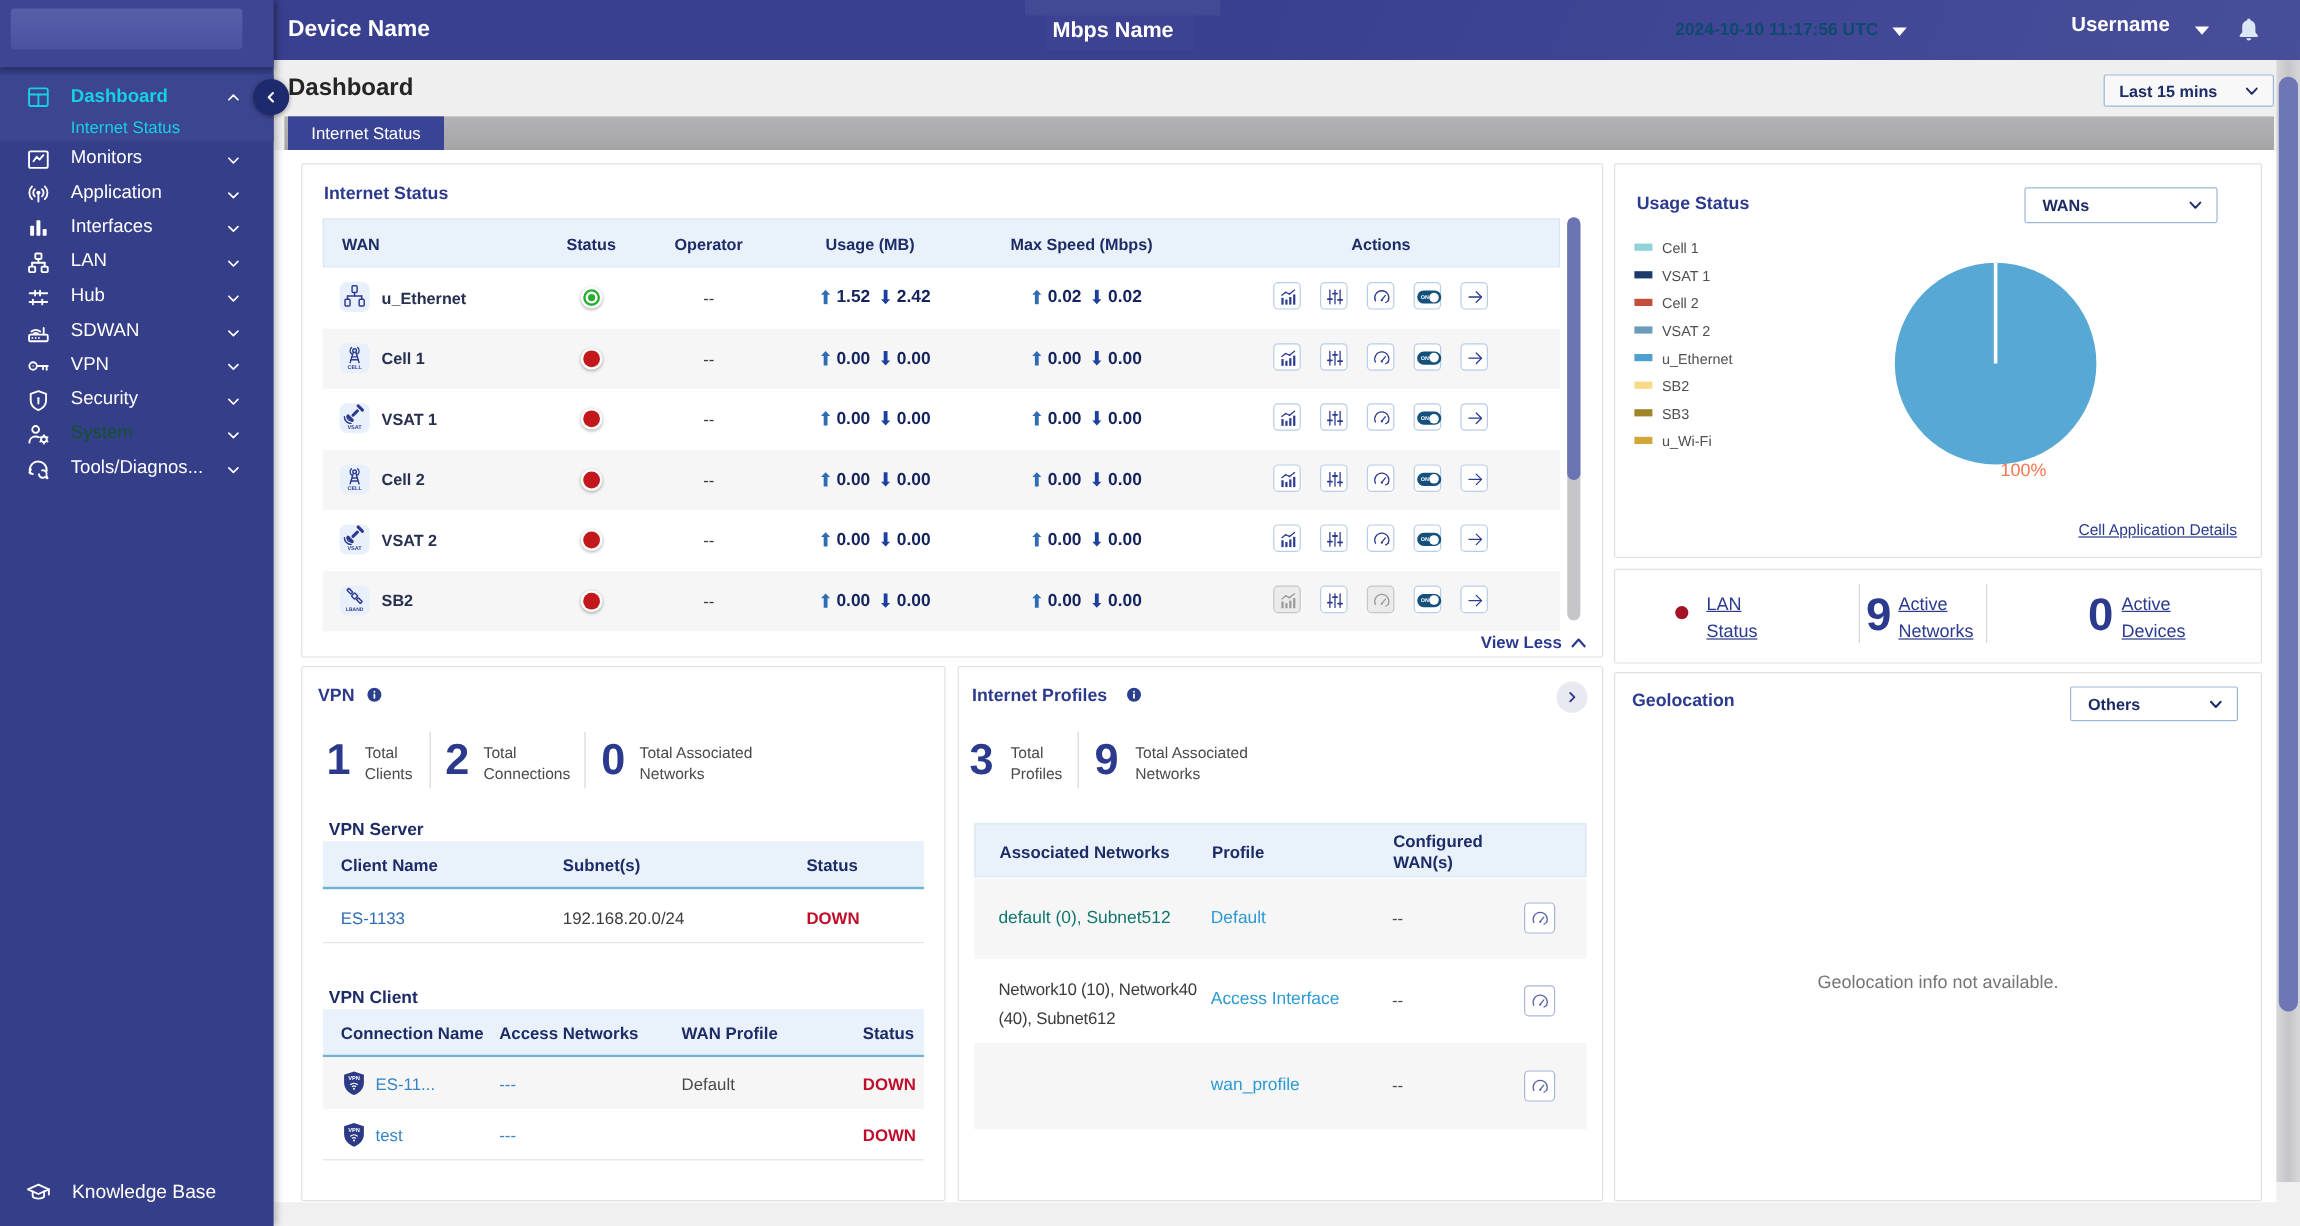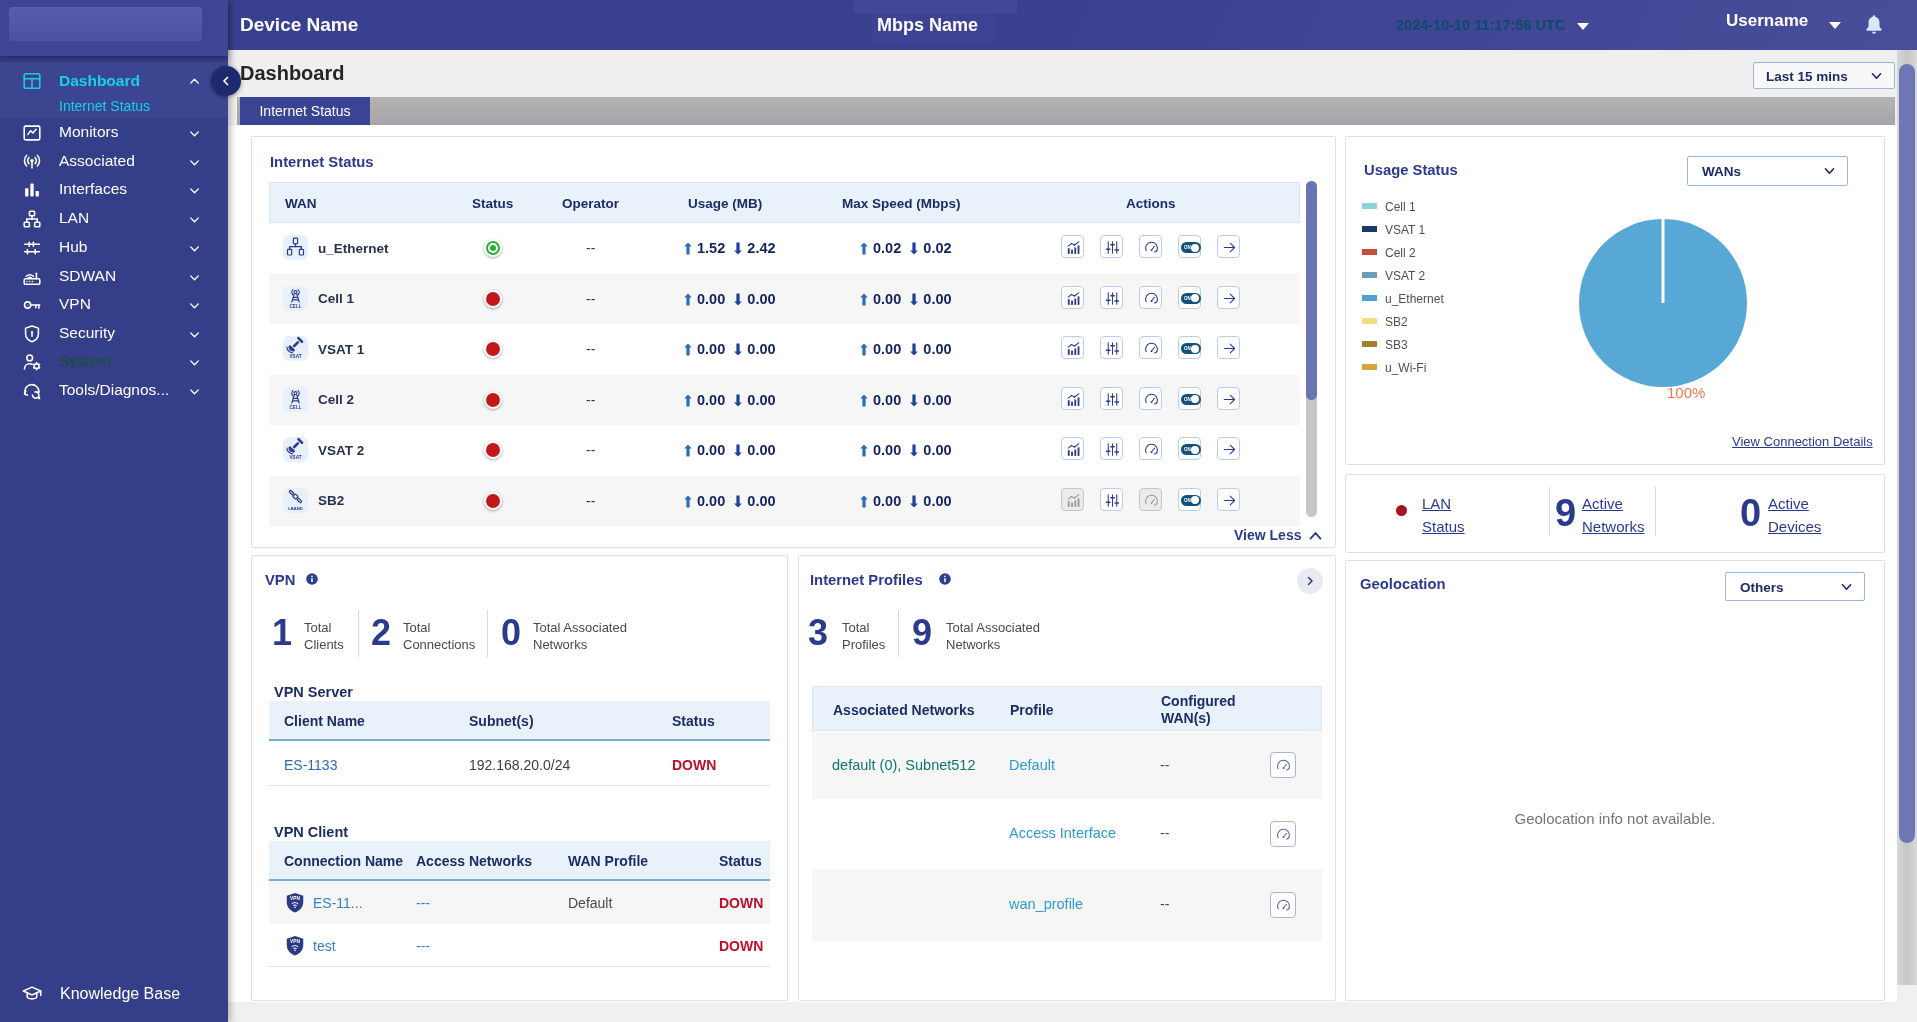--- a/index.html
+++ b/index.html
@@ -491,21 +491,21 @@
 <div class="abs" style="left:1362px;top:340.5px;width:15px;height:6px;background:#a08427"></div>
 <div class="abs" style="left:1385px;top:337.5px;font-size:12px;color:#4f4f4f">SB3</div>
 <div class="abs" style="left:1362px;top:363.5px;width:15px;height:6px;background:#d2a638"></div>
 <div class="abs" style="left:1385px;top:360.5px;font-size:12px;color:#4f4f4f">u_Wi-Fi</div>
 
 <svg class="abs" style="left:1577px;top:217px" width="172" height="172" viewBox="0 0 172 172">
     <circle cx="86" cy="86" r="84" fill="#57a8d5"></circle>
     <line x1="86" y1="2" x2="86" y2="86" stroke="#fff" stroke-width="3"></line>
   </svg>
 <div class="abs" style="left:1667px;top:384px;font-size:15px;color:#f4764f">100%</div>
-<div class="abs" style="left:1732px;top:434px;font-size:13px;color:#2b3a8d;text-decoration:underline">View Connection Details</div>
+<div class="abs" style="left:1732px;top:434px;font-size:13px;color:#2b3a8d;text-decoration:underline">Cell Application Details</div>
 
 <div class="card" style="left:1345px;top:474px;width:540px;height:79px"></div>
 <div class="abs" style="left:1396px;top:505px;width:11px;height:11px;border-radius:50%;background:#a51224"></div>
 <div class="abs ulink" style="left:1422px;top:492px;font-size:15px;line-height:23px">LAN<br>Status</div>
 <div class="abs" style="left:1549px;top:487px;width:1px;height:49px;background:#d7d7d7"></div>
 <div class="abs" style="left:1555px;top:492px;font-size:38px;font-weight:bold;color:#2b3a8d">9</div>
 <div class="abs ulink" style="left:1582px;top:492px;font-size:15px;line-height:23px">Active<br>Networks</div>
 <div class="abs" style="left:1655px;top:487px;width:1px;height:49px;background:#d7d7d7"></div>
 <div class="abs" style="left:1740px;top:492px;font-size:38px;font-weight:bold;color:#2b3a8d">0</div>
 <div class="abs ulink" style="left:1768px;top:492px;font-size:15px;line-height:23px">Active<br>Devices</div>
@@ -603,20 +603,21 @@
         <div style="position:absolute;left:4px;top:4px"><svg width="17" height="17" viewBox="0 0 24 24" fill="none" stroke="#5a63a8" stroke-width="1.5" stroke-linecap="round" stroke-linejoin="round">
             <path d="M4.5,16.5a8.3,8.3 0 1 1 15,0"></path>
             <line x1="12" y1="15.5" x2="16.2" y2="10.2"></line>
             <circle cx="12" cy="15.8" r="1.3" fill="#5a63a8" stroke="none"></circle>
             <path d="M16.5,18.5a8.3,8.3 0 0 0 3-2"></path>
           </svg></div>
       </div>
     </span>
 </div>
 <div class="abs" style="left:812px;top:799px;width:510px;height:70px;background:#fff">
+  <span class="abs" style="left:20px;top:13px;font-size:14px;letter-spacing:-0.2px;color:#3c3c3c;line-height:24px">Network10 (10), Network40<br>(40), Subnet612</span>
   <span class="abs" style="left:197px;top:26px;font-size:14.5px;color:#2d9ad2">Access Interface</span>
   <span class="abs" style="left:348px;top:26px;font-size:14px;color:#4a4a4a">--</span>
   <span class="abs" style="left:458px;top:22px">
       <div style="width:26px;height:26px;border:1px solid #a9b6d8;border-radius:4px;background:#fff;position:relative">
         <div style="position:absolute;left:4px;top:4px"><svg width="17" height="17" viewBox="0 0 24 24" fill="none" stroke="#5a63a8" stroke-width="1.5" stroke-linecap="round" stroke-linejoin="round">
             <path d="M4.5,16.5a8.3,8.3 0 1 1 15,0"></path>
             <line x1="12" y1="15.5" x2="16.2" y2="10.2"></line>
             <circle cx="12" cy="15.8" r="1.3" fill="#5a63a8" stroke="none"></circle>
             <path d="M16.5,18.5a8.3,8.3 0 0 0 3-2"></path>
           </svg></div>
@@ -674,21 +675,21 @@
     <polyline points="5,9 12,16 19,9"></polyline>
   </svg>
 <div class="abs" style="left:21px;top:151px"><svg width="22" height="22" viewBox="0 0 24 24" fill="none" stroke="#fff" stroke-width="1.7" stroke-linecap="round" stroke-linejoin="round">
       <circle cx="12" cy="10.5" r="1.9" fill="#fff" stroke="none"></circle>
       <line x1="12" y1="12.5" x2="12" y2="18.5"></line>
       <path d="M8.7,13.8a4.6,4.6 0 0 1 0-6.6"></path>
       <path d="M15.3,7.2a4.6,4.6 0 0 1 0,6.6"></path>
       <path d="M6.2,16.3a8.2,8.2 0 0 1 0-11.6"></path>
       <path d="M17.8,4.7a8.2,8.2 0 0 1 0,11.6"></path>
     </svg></div>
-<div class="abs" style="left:59px;top:152px;font-size:15.5px;color:#fff">Associated</div>
+<div class="abs" style="left:59px;top:152px;font-size:15.5px;color:#fff">Application</div>
 <svg class="abs" style="left:188px;top:156px" width="13" height="13" viewBox="0 0 24 24" fill="none" stroke="#fff" stroke-width="2.6" stroke-linecap="round" stroke-linejoin="round">
     <polyline points="5,9 12,16 19,9"></polyline>
   </svg>
 <div class="abs" style="left:21px;top:179px"><svg width="22" height="22" viewBox="0 0 24 24" fill="#fff">
       <rect x="4.5" y="10" width="3.6" height="9" rx="0.6"></rect>
       <rect x="10.2" y="5" width="3.6" height="14" rx="0.6"></rect>
       <rect x="15.9" y="13" width="3.6" height="6" rx="0.6"></rect>
     </svg></div>
 <div class="abs" style="left:59px;top:180px;font-size:15.5px;color:#fff">Interfaces</div>
 <svg class="abs" style="left:188px;top:184px" width="13" height="13" viewBox="0 0 24 24" fill="none" stroke="#fff" stroke-width="2.6" stroke-linecap="round" stroke-linejoin="round">

